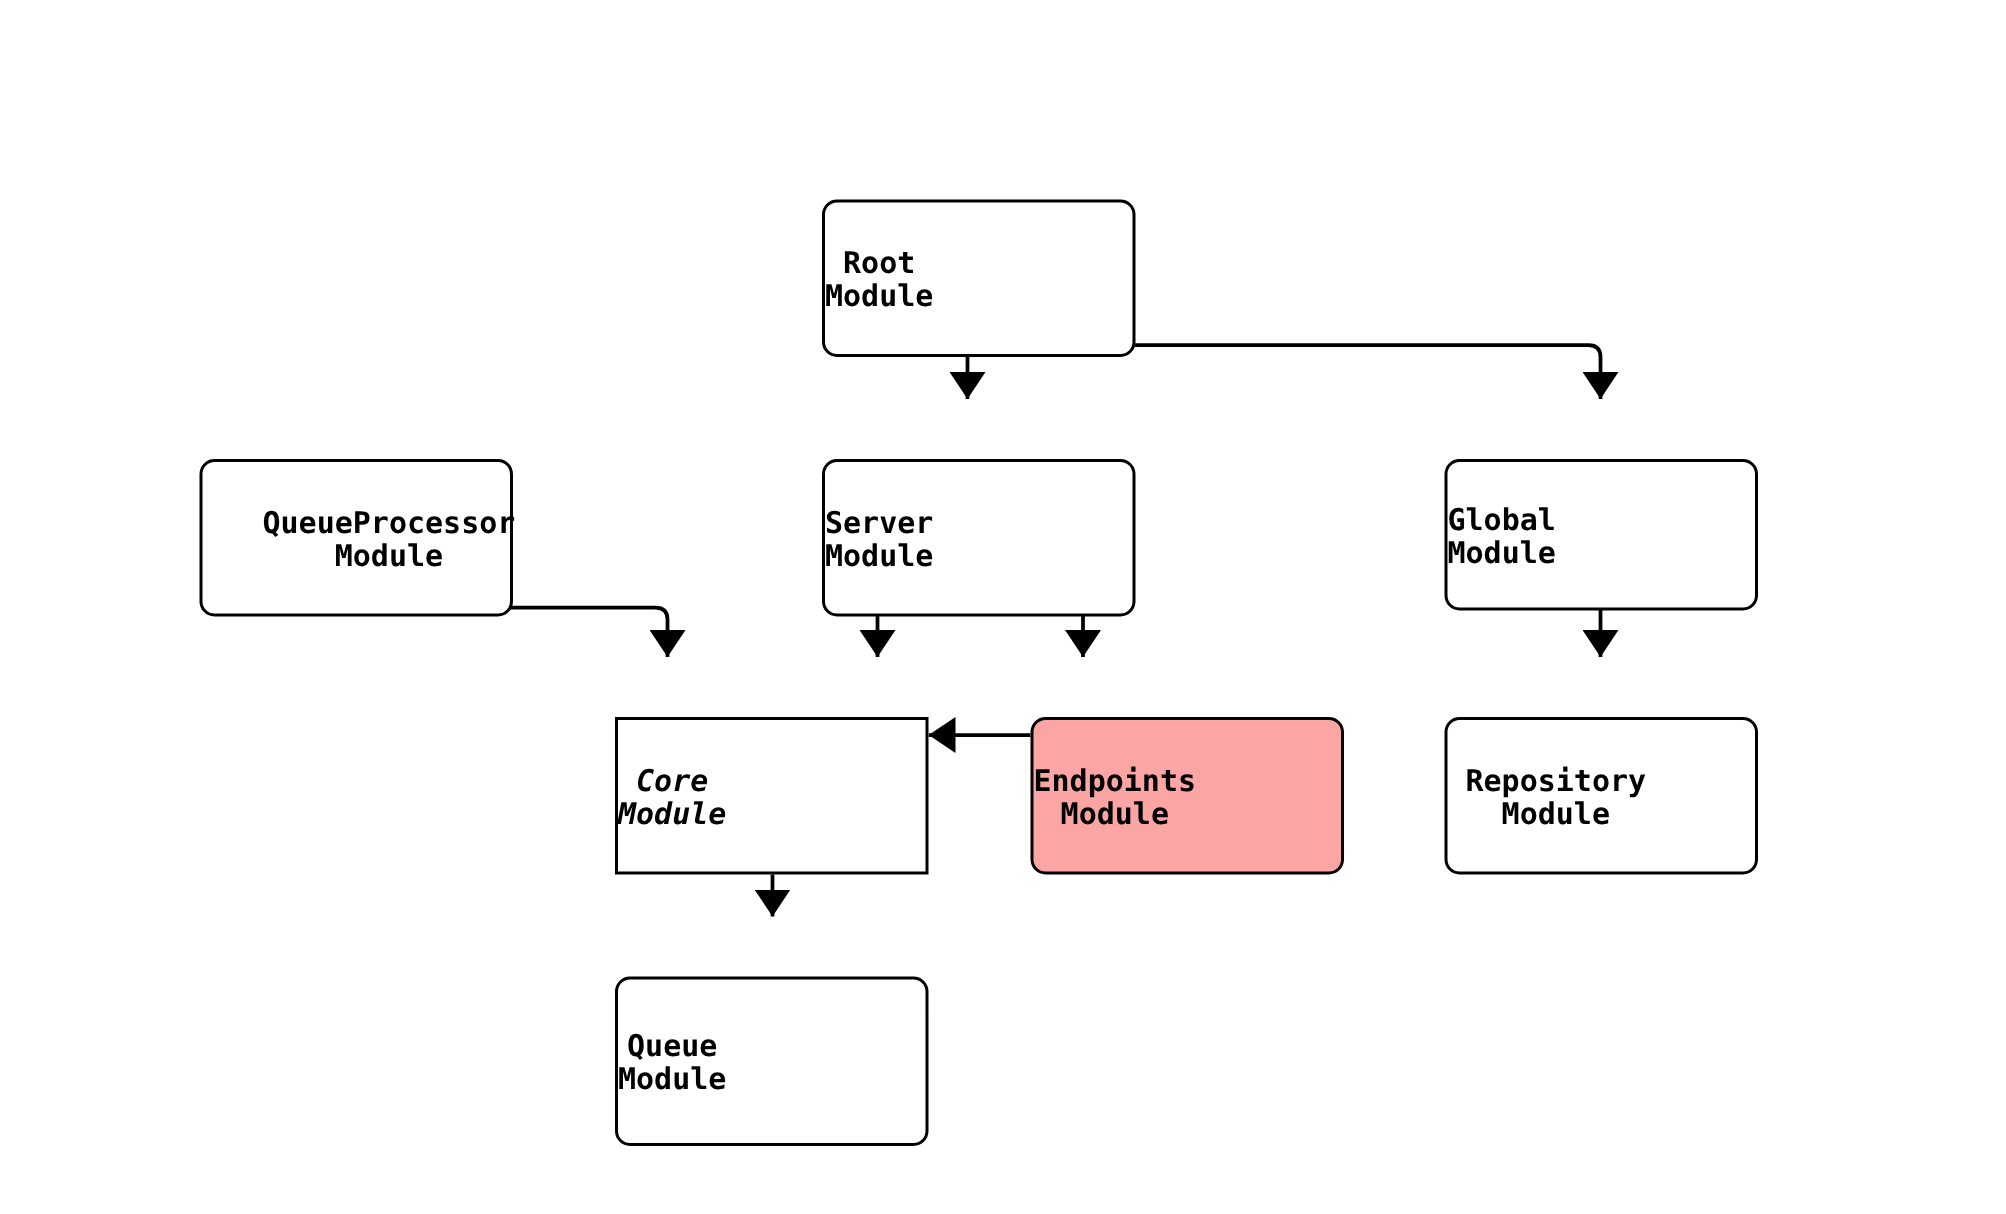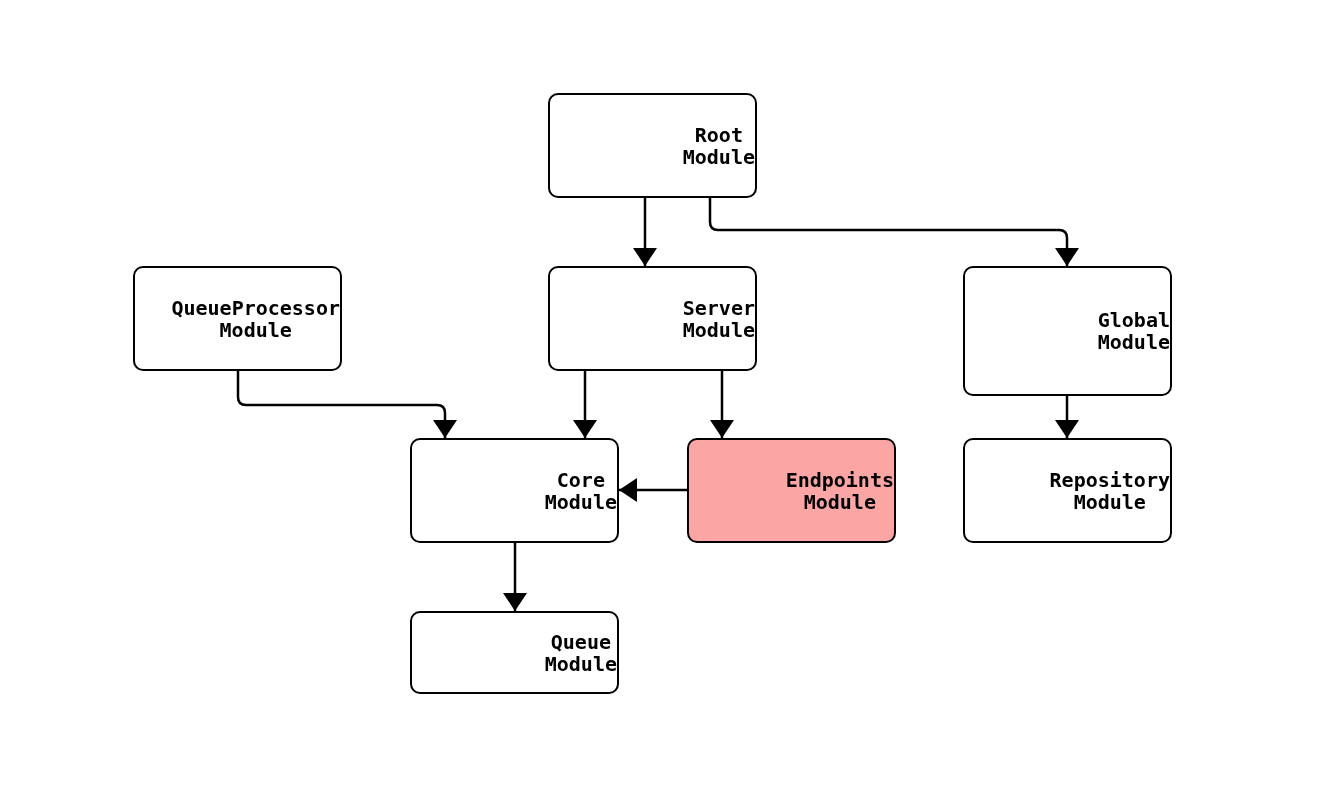--- a/index.html
+++ b/index.html
@@ -40,21 +40,22 @@
     height: 100%;
   }
   .node {
     position: absolute;
     box-sizing: border-box;
     background: #ffffff;
     border: 2.5px solid #000000;
     border-radius: 10px;
     display: flex;
     align-items: center;
-    justify-content: flex-end;
+    justify-content: flex-start;
+    margin-top: 40px;
   }
   .node-label {
     font-family: "DejaVu Sans Mono", monospace;
     font-weight: bold;
     font-size: 20px;
     line-height: 22px;
     color: #000000;
     text-align: center;
     white-space: pre-line;
   }
@@ -86,34 +87,34 @@
 Module</span>
       </div>
       <div class="node" style="left: 548px; top: 266px; width: 209px; height: 105px; background: rgb(255, 255, 255); border-color: rgb(0, 0, 0); border-radius: 10px;">
         <span class="node-label">Server
 Module</span>
       </div>
       <div class="node" style="left: 133px; top: 266px; width: 209px; height: 105px; background: rgb(255, 255, 255); border-color: rgb(0, 0, 0); border-radius: 10px; padding-left: 40px;">
         <span class="node-label">QueueProcessor
 Module</span>
       </div>
-      <div class="node" style="left: 963px; top: 266px; width: 209px; height: 130px; background: rgb(255, 255, 255); border-color: rgb(0, 0, 0); border-radius: 10px;">
+      <div class="node" style="left: 963px; top: 266px; width: 209px; height: 101px; background: rgb(255, 255, 255); border-color: rgb(0, 0, 0); border-radius: 10px;">
         <span class="node-label">Global
 Module</span>
       </div>
-      <div class="node" style="left: 410px; top: 438px; width: 209px; height: 105px; background: rgb(255, 255, 255); border-color: rgb(0, 0, 0); border-radius: 10px;">
+      <div class="node" style="left: 410px; top: 438px; width: 209px; height: 105px; background: rgb(255, 255, 255); border-color: rgb(0, 0, 0); border-radius: 0; font-style: italic;">
         <span class="node-label">Core
 Module</span>
       </div>
       <div class="node" style="left: 687px; top: 438px; width: 209px; height: 105px; background: #fca5a5; border-color: rgb(0, 0, 0); border-radius: 10px;">
         <span class="node-label">Endpoints
 Module</span>
       </div>
       <div class="node" style="left: 963px; top: 438px; width: 209px; height: 105px; background: rgb(255, 255, 255); border-color: rgb(0, 0, 0); border-radius: 10px; padding-left: 12px;">
         <span class="node-label">Repository
 Module</span>
       </div>
-      <div class="node" style="left: 410px; top: 611px; width: 209px; height: 83px; background: rgb(255, 255, 255); border-color: rgb(0, 0, 0); border-radius: 10px;">
+      <div class="node" style="left: 410px; top: 611px; width: 209px; height: 113px; background: rgb(255, 255, 255); border-color: rgb(0, 0, 0); border-radius: 10px;">
         <span class="node-label">Queue
 Module</span>
       </div>
     </div>
 </div>
 
 </body></html>

